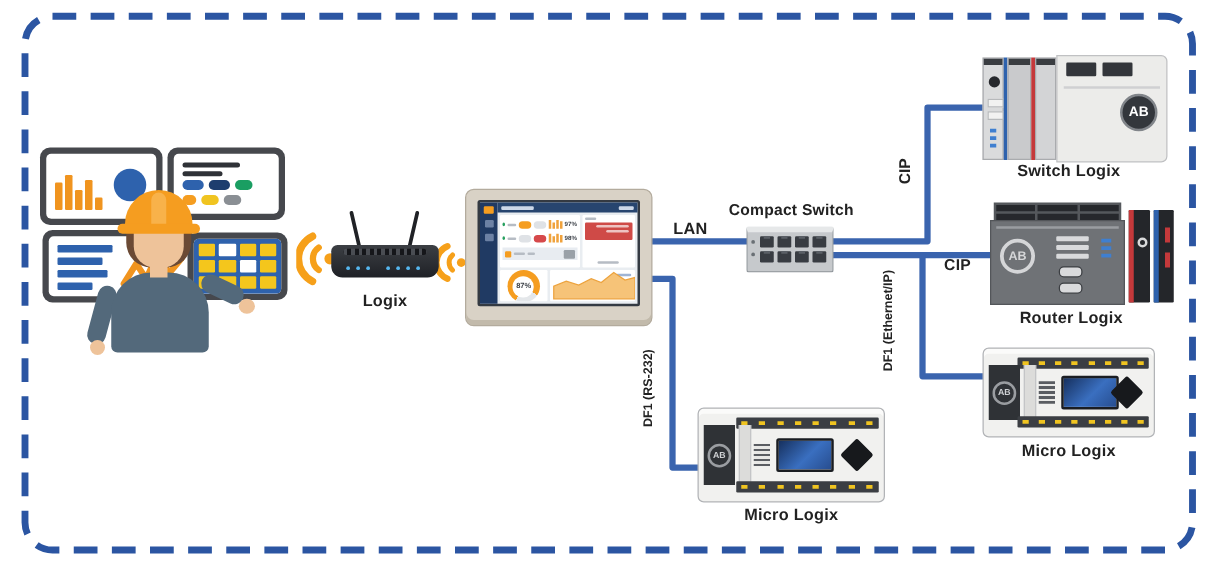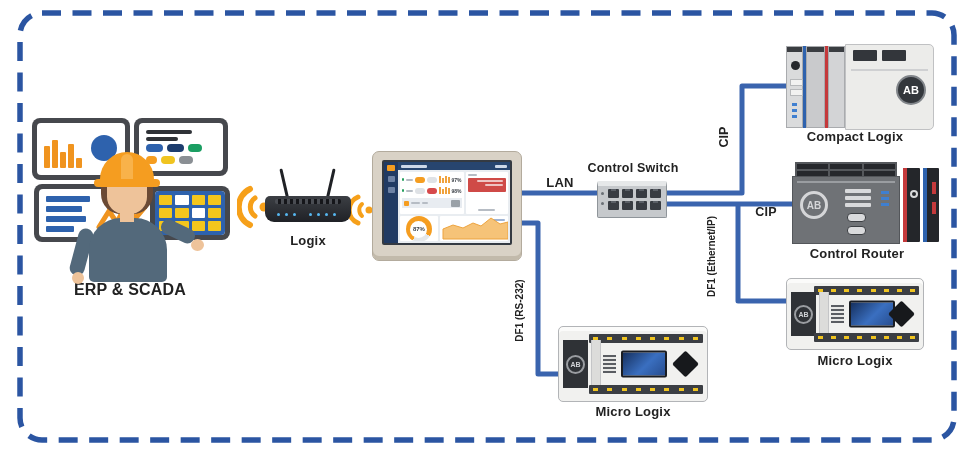--- a/index.html
+++ b/index.html
@@ -267,21 +267,20 @@
       <div class="w-body"></div>
       <div class="w-armR"></div>
       <div class="w-handR"></div>
       <div class="w-neck"></div>
       <div class="w-hat">
           <i></i>
         </div>
       <div class="w-brim"></div>
     </div>
   </div>
-  <div class="lbl" style="left:40px;top:281px;width:180px;font-size:16px;">ERP &amp; SCADA</div>
 
   <svg class="overlay" style="left:237px;top:184px;" width="32" height="46">
     <path d="M 13 5 A 20 20 0 0 0 13 41" fill="none" stroke="#f6a01a" stroke-width="6" stroke-linecap="round"></path>
     <path d="M 18 14 A 11 11 0 0 0 18 32" fill="none" stroke="#f6a01a" stroke-width="5" stroke-linecap="round"></path>
     <circle cx="27" cy="23" r="4.5" fill="#f6a01a"></circle>
   </svg>
   <svg class="overlay" style="left:349px;top:193px;" width="24" height="34">
     <path d="M 9 4 A 14 14 0 0 0 9 30" fill="none" stroke="#f6a01a" stroke-width="5" stroke-linecap="round"></path>
     <path d="M 13 11 A 8 8 0 0 0 13 23" fill="none" stroke="#f6a01a" stroke-width="4" stroke-linecap="round"></path>
     <circle cx="20" cy="17" r="3.5" fill="#f6a01a"></circle>
@@ -391,23 +390,23 @@
       <i></i>
         <i></i>
         <i></i>
         <i></i>
         <i></i>
         <i></i>
         <i></i>
         <i></i>
     </span>
   </div>
-  <div class="lbl" style="left:558px;top:162px;width:150px;font-size:12.5px;">Control Switch</div>
-
-  <div class="lbl" style="left:538px;top:176px;width:44px;font-size:13px;">LAN</div>
+  <div class="lbl" style="left:558px;top:162px;width:150px;font-size:12.5px;">Compact Switch</div>
+
+  <div class="lbl" style="left:522px;top:176px;width:44px;font-size:13px;text-align:right;">LAN</div>
   <div class="vlbl" style="left:694px;top:130px;width:60px;font-size:12.5px;">CIP</div>
   <div class="lbl" style="left:746px;top:206px;width:40px;font-size:12.5px;">CIP</div>
   <div class="vlbl" style="left:656px;top:251px;width:110px;font-size:10px;">DF1 (Ethernet/IP)</div>
   <div class="vlbl" style="left:464px;top:305px;width:110px;font-size:10px;">DF1 (RS-232)</div>
 
   <div class="compact">
     <div class="mod cm1">
       <i class="cam"></i>
       <i class="slot s1"></i>
         <i class="slot s2"></i>
@@ -419,21 +418,21 @@
     <div class="mod cm2"></div>
     <i class="stripe red"></i>
     <div class="mod cm3"></div>
     <div class="cbody">
       <i class="vent v1"></i>
       <i class="vent v2"></i>
       <i class="hline"></i>
       <span class="ab ab-dark">AB</span>
     </div>
   </div>
-  <div class="lbl" style="left:785px;top:130px;width:140px;font-size:13px;">Compact Logix</div>
+  <div class="lbl" style="left:785px;top:130px;width:140px;font-size:13px;">Switch Logix</div>
 
   <div class="control">
     <div class="topvent">
         <i></i>
         <i></i>
         <i></i>
         <i></i>
         <i></i>
         <i></i>
       </div>
@@ -456,21 +455,21 @@
         </span>
     </div>
     <div class="ctmod ctmodA">
         <i class="cam"></i>
       </div>
     <div class="ctmod ctmodB">
         <i class="r1"></i>
         <i class="r2"></i>
       </div>
   </div>
-  <div class="lbl" style="left:787px;top:247px;width:140px;font-size:13px;">Control Router</div>
+  <div class="lbl" style="left:787px;top:247px;width:140px;font-size:13px;">Router Logix</div>
 
   <div class="micro" style="left:786px;top:278px;width:138px;height:72px;">
     <span class="strip t">
         <i></i>
         <i></i>
         <i></i>
         <i></i>
         <i></i>
         <i></i>
         <i></i>

